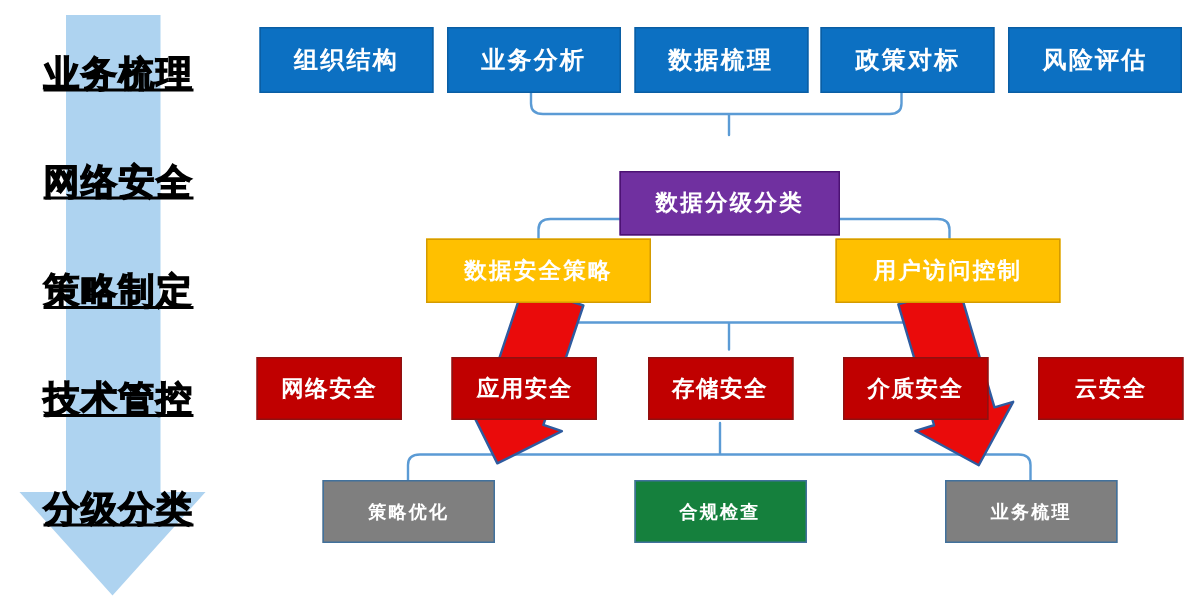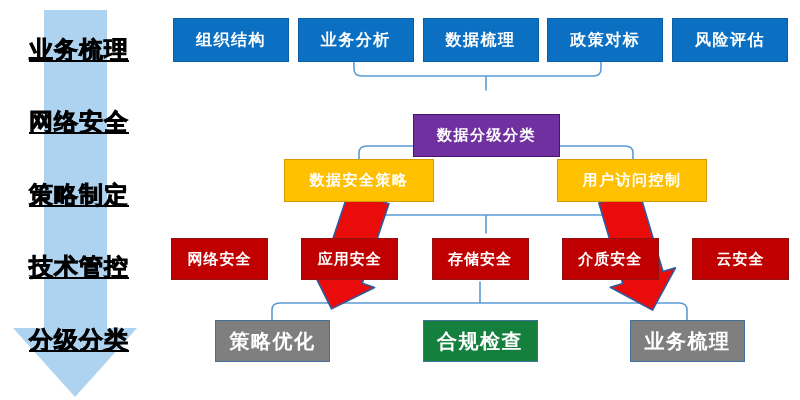--- a/index.html
+++ b/index.html
@@ -31,21 +31,21 @@
   }
   #row-top{left:173px;top:18px;width:615px;}
   #row-top .box{width:116px;height:44px;font-size:16px;}
   #row-classify{left:413px;top:90px;width:147px;}
   #row-classify .box{width:147px;height:43px;font-size:15px;margin-top:24px;}
   #row-strategy{left:284px;top:159px;width:423px;gap:28px;}
   #row-strategy .box{width:150px;height:43px;font-size:15px;}
   #row-tech{left:171px;top:238px;width:618px;}
   #row-tech .box{width:97px;height:42px;font-size:15px;letter-spacing:1px;}
   #row-optimize{left:215px;top:320px;width:530px;}
-  #row-optimize .box{width:115px;height:42px;font-size:20px;}
+  #row-optimize .box{width:115px;height:42px;font-size:12px;}
 </style>
 </head>
 <body>
 
 <div class="canvas">
 
   <svg class="layer" width="800" height="400" viewBox="0 0 800 400">
 
     <polygon class="process-arrow" points="44,10 107,10 107,328 137,328 75,397 13,328 44,328" fill="#AED3F0"></polygon>
 

